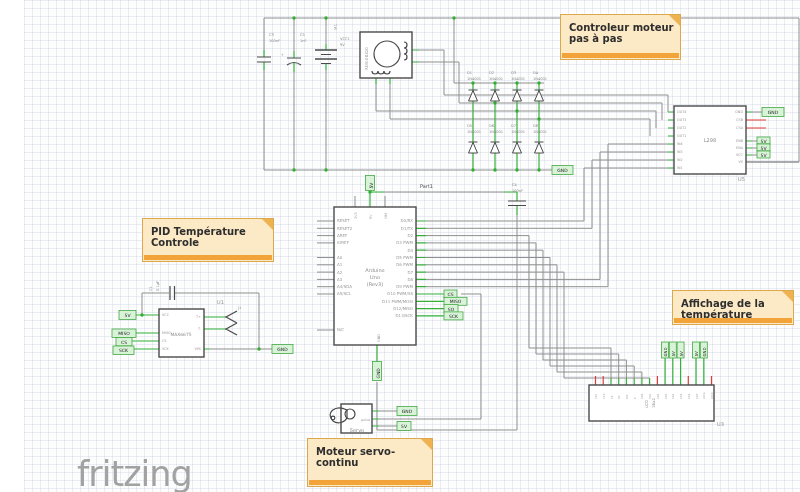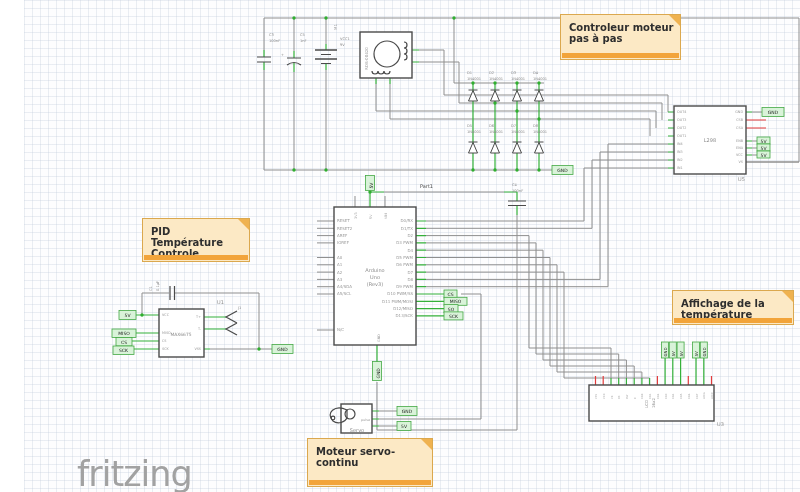--- a/index.html
+++ b/index.html
@@ -321,21 +321,21 @@
     <rect class="nl" x="676.3" y="342" width="7" height="16"></rect>
     <text class="nt4" transform="translate(682,356.5) rotate(-90)">GND</text>
   </g>
 </svg>
 
 <div class="note" style="left:536px;top:14px;width:121px;height:46px;">
   <span>Controleur moteur pas à pas</span>
   <div class="note-fold"></div>
   <div class="note-bar"></div>
 </div>
-<div class="note" style="left:118px;top:218px;width:108px;height:44px;">
+<div class="note" style="left:118px;top:218px;width:132px;height:44px;">
   <span>PID Température Controle</span>
   <div class="note-fold"></div>
   <div class="note-bar"></div>
 </div>
 <div class="note" style="left:648px;top:290px;width:122px;height:35px;">
   <span>Affichage de la température</span>
   <div class="note-fold"></div>
   <div class="note-bar"></div>
 </div>
 <div class="note" style="left:283px;top:438px;width:126px;height:49px;">

